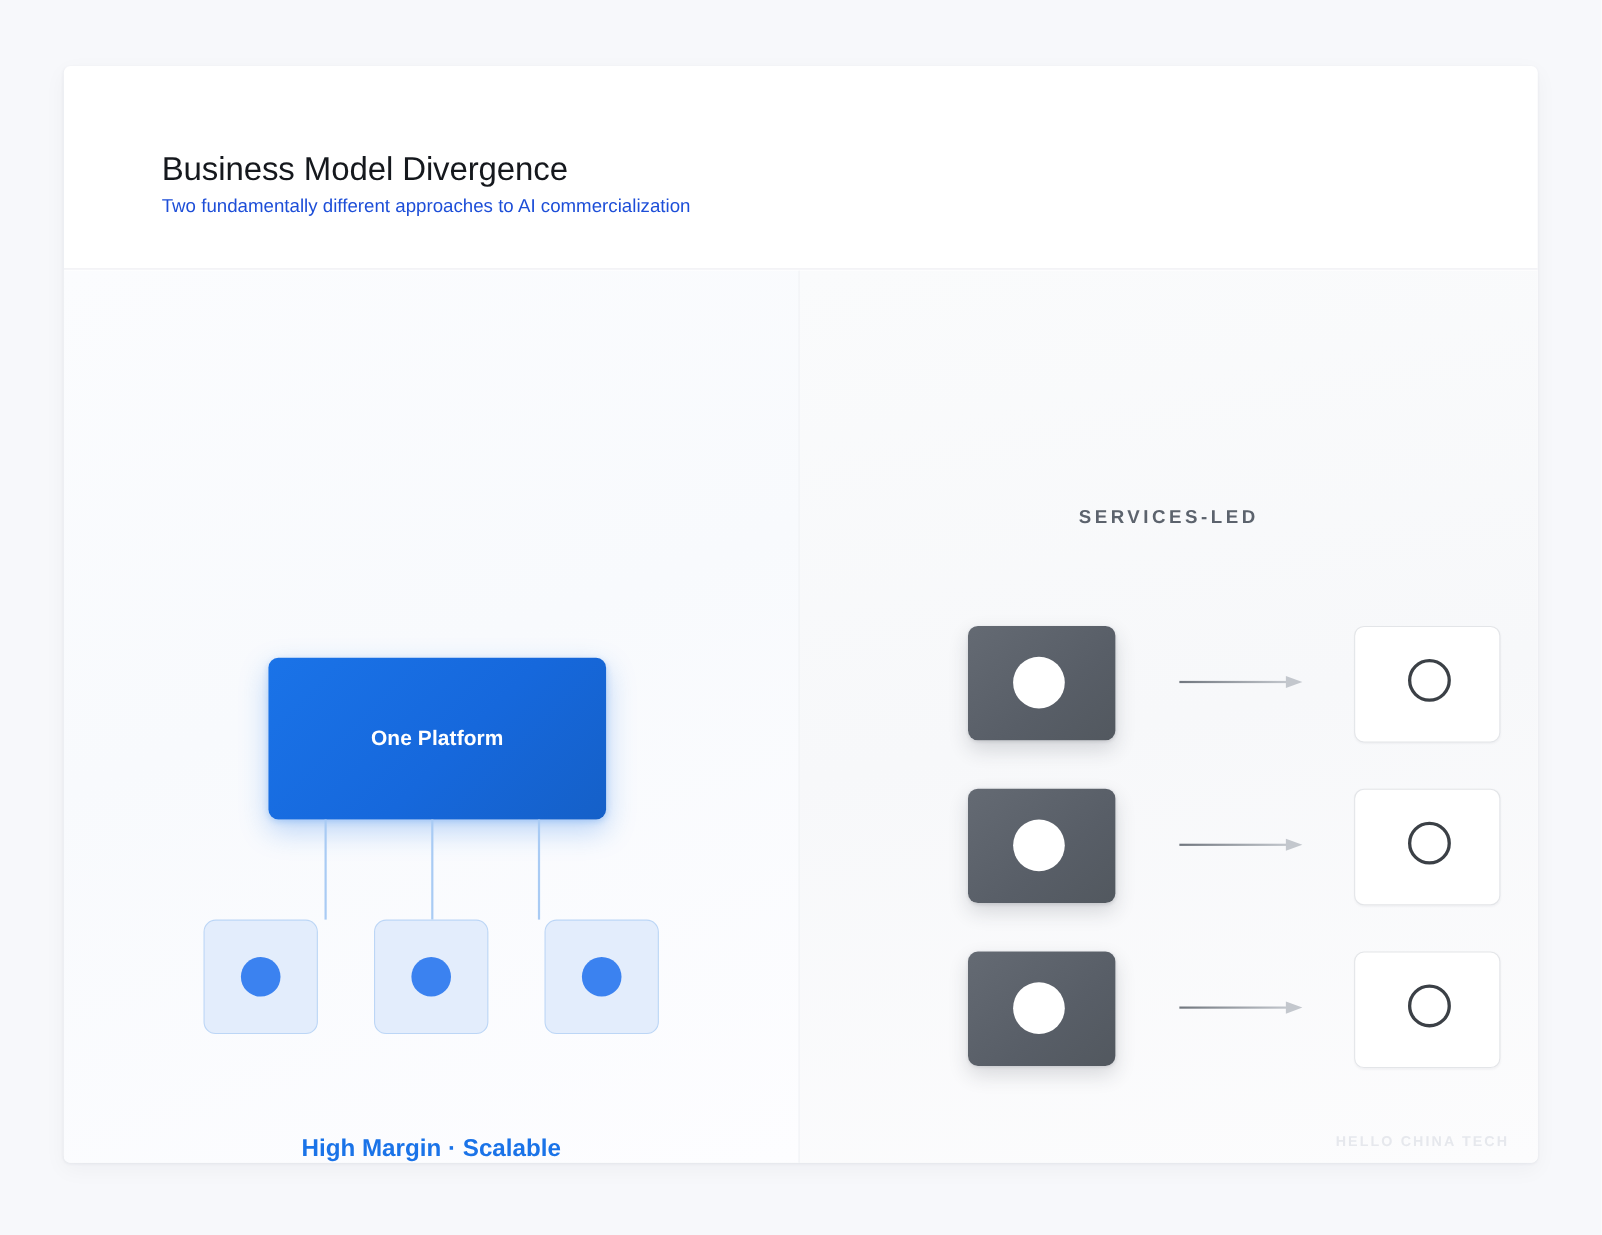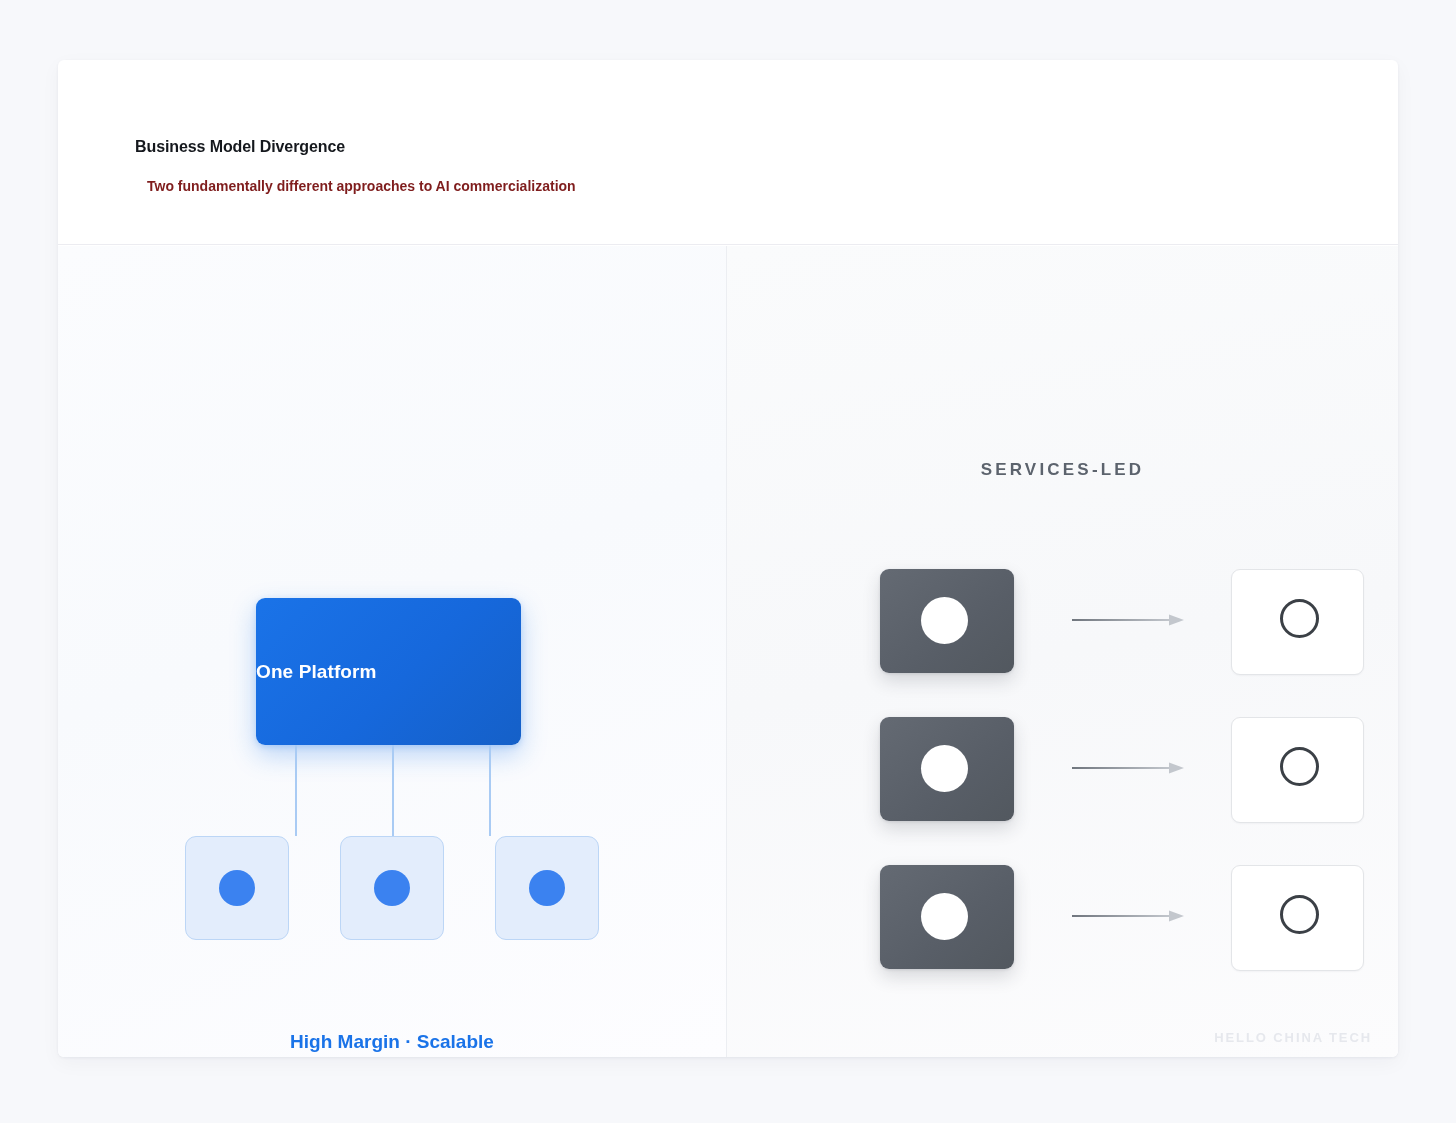--- a/index.html
+++ b/index.html
@@ -34,36 +34,35 @@
     position: absolute;
     left: 0;
     top: 0;
     width: 100%;
     height: 185px;
     border-bottom: 1px solid #ececf1;
     box-sizing: border-box;
   }
   .title {
     position: absolute;
-    left: 77px;
+    left: 89px;
     top: 78px;
-    font-size: 16px;
-    font-weight: bold;
+    font-size: 30px;
+    font-weight: normal;
     color: #15181d;
     letter-spacing: -0.1px;
     white-space: nowrap;
   }
   .subtitle {
     position: absolute;
     left: 89px;
     top: 118px;
-    font-size: 14px;
-    color: #7f1d1d;
+    font-size: 17px;
+    color: #1d4ed8;
     white-space: nowrap;
-    font-weight: bold;
   }
 
   
   .panels {
     position: absolute;
     left: 0;
     top: 186px;
     width: 100%;
     height: 811px;
   }
@@ -93,30 +92,31 @@
     font-weight: bold;
     letter-spacing: 3.2px;
     color: #5c636d;
   }
   .label-left  { top: 243px; }
   .label-right { top: 214px; }
 
   
   .platform {
     position: absolute;
-    left: 198px;
+    left: 186px;
     top: 352px;
-    width: 265px;
+    width: 307px;
     height: 147px;
     border-radius: 9px;
     background: linear-gradient(135deg, #1a73e8 0%, #1668dc 55%, #1560c8 100%);
     box-shadow: 0 10px 26px rgba(26, 115, 232, 0.28),
                 0 2px 6px rgba(26, 115, 232, 0.20);
     display: flex;
     align-items: center;
+    justify-content: center;
   }
   .platform-label {
     color: #ffffff;
     font-size: 19px;
     font-weight: bold;
     letter-spacing: 0.1px;
   }
 
   .connector {
     position: absolute;
@@ -211,21 +211,21 @@
     border-radius: 50%;
     border: 3px solid #3b4046;
     box-sizing: border-box;
   }
 
   
   .footer-note {
     position: absolute;
     width: 100%;
     text-align: center;
-    font-size: 19px;
+    font-size: 22px;
     top: 785px;
   }
   .footer-left  { color: #1a73e8; font-weight: bold; }
   .footer-right { color: #3f454d; }
 
   .watermark {
     position: absolute;
     right: 26px;
     bottom: 12px;
     font-size: 13px;

